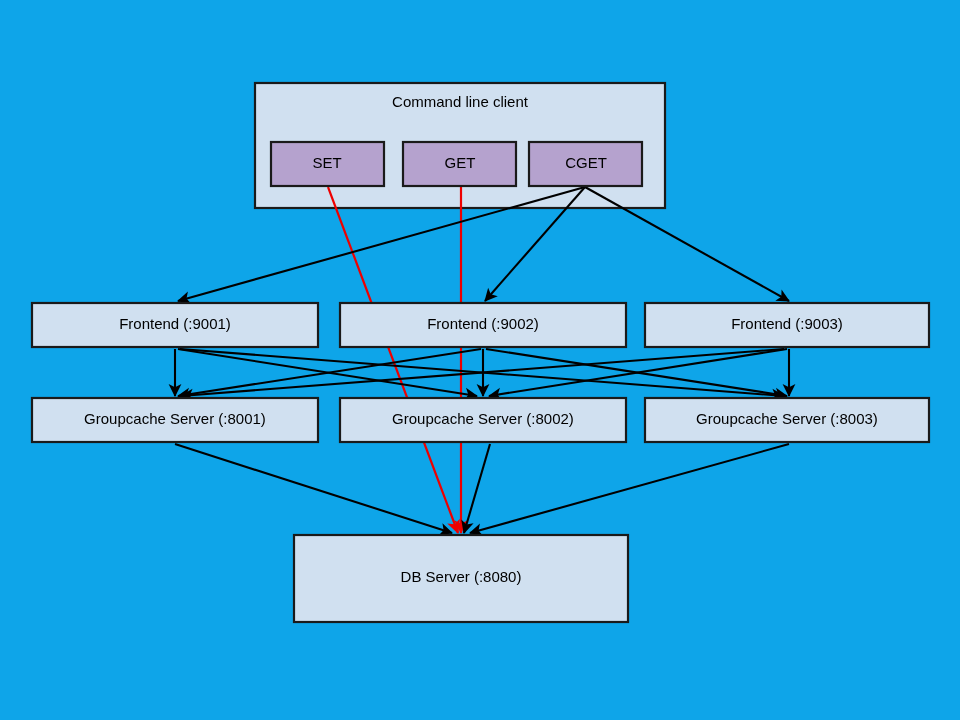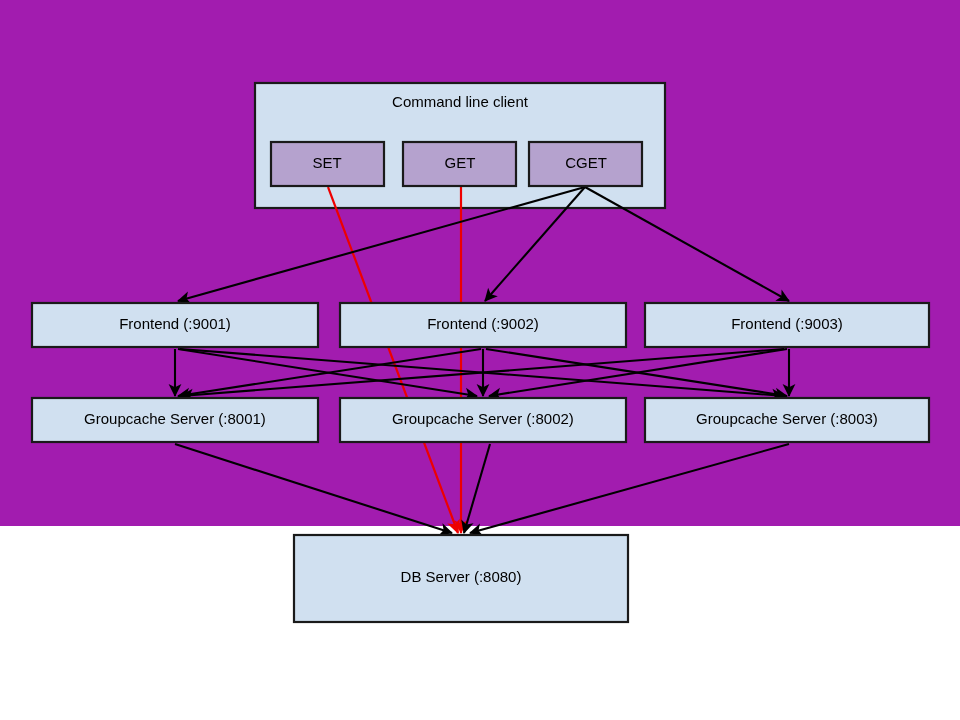--- a/index.html
+++ b/index.html
@@ -10,22 +10,22 @@
   }
   body {
     width: 960px;
     height: 720px;
     font-family: "Liberation Sans", "DejaVu Sans", sans-serif;
     overflow: hidden;
   }
   #diagram-root {
     position: relative;
     width: 960px;
-    height: 526px;
-    background: #a21caf;
+    height: 720px;
+    background: #0ea5e9;
   }
   svg#diagram {
     display: block;
     width: 960px;
     height: 720px;
   }
   .node-rect {
     stroke: #1a1a1a;
     stroke-width: 2.2;
   }

